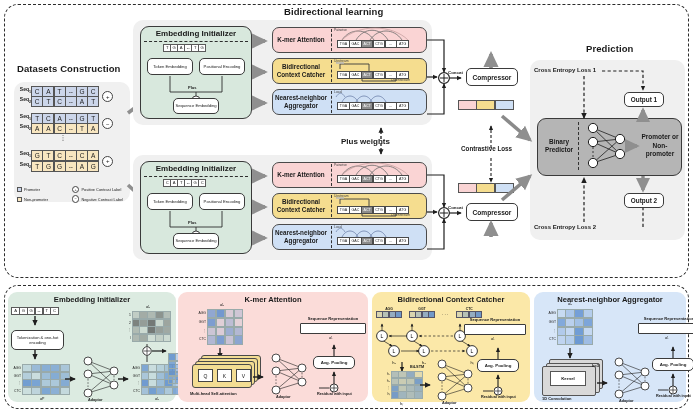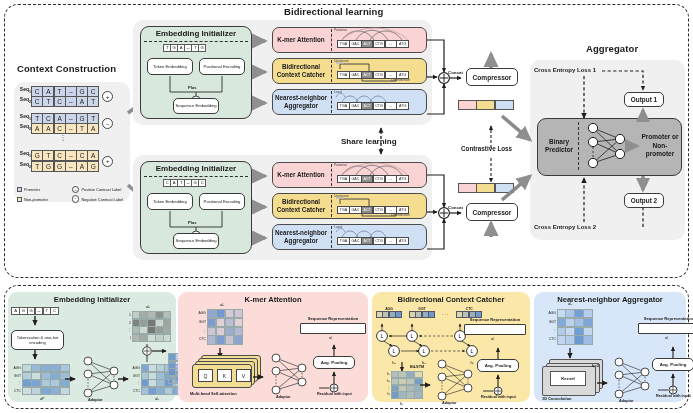--- a/index.html
+++ b/index.html
@@ -50,21 +50,21 @@
   .circ-pm{width:9px;height:9px;border-radius:50%;border:.9px solid #444;background:#fff;
        display:flex;align-items:center;justify-content:center;font-size:6px;line-height:6px;}
 </style>
 </head>
 <body>
 
 <div class="abs dash-frame" style="left:4px;top:4px;width:685px;height:274px;"></div>
 
 <div class="abs title" style="left:284px;top:6px;">Bidirectional learning</div>
 
-<div class="abs title" style="left:17px;top:63px;">Context Construction</div>
+<div class="abs title" style="left:17px;top:63px;">Datasets Construction</div>
 
 <div class="abs gray-panel" style="left:14px;top:82px;width:116px;height:120px;"></div>
 
 <div id="pairs-host" class="abs" style="left:18px;top:86px;width:112px;">
     <div class="abs" style="position: relative; display: flex; align-items: center; margin-top: 0px;">
       <div>
         <div class="cellrow" style="margin-top: 0px;">
           <div class="seqlab">Seq<sub>1</sub></div>
           <div class="cell p">C</div>
           <div class="cell p">A</div>
@@ -382,33 +382,33 @@
     <svg class="abs" style="left: 486px; top: 221px; width: 12px; height: 20px;">
       <path d="M5,-2 L5,-16" stroke="#8a8a8a" stroke-width="3.6" fill="none" marker-end="url(#ag)" transform="translate(0,18)"></path>
     </svg>
     <div class="abs" style="left: 459px; top: 183px; display: flex;">
       <div style="width: 19px; height: 10px; background: rgb(250, 212, 212); border: 0.8px solid rgb(85, 85, 85); box-sizing: border-box; margin-left: -0.8px;"></div>
       <div style="width: 19px; height: 10px; background: rgb(245, 221, 143); border: 0.8px solid rgb(85, 85, 85); box-sizing: border-box; margin-left: -0.8px;"></div>
       <div style="width: 19px; height: 10px; background: rgb(207, 224, 245); border: 0.8px solid rgb(85, 85, 85); box-sizing: border-box; margin-left: -0.8px;"></div>
     </div>
   </div>
 
-<div class="abs lbl" style="left:341px;top:137px;font-size:8px;">Share learning</div>
+<div class="abs lbl" style="left:341px;top:137px;font-size:8px;">Plus weights</div>
 <svg class="abs" style="left:376px;top:127px;width:10px;height:28px;">
   <path d="M5,12 L5,1" stroke="#1f1f1f" stroke-width="1.3" stroke-dasharray="3,2" fill="none" marker-end="url(#ak)"></path>
   <path d="M5,16 L5,27" stroke="#1f1f1f" stroke-width="1.3" stroke-dasharray="3,2" fill="none" marker-end="url(#ak)"></path>
 </svg>
 
 <div class="abs lbl" style="left:461px;top:145px;font-size:6.3px;">Contrastive Loss</div>
 <svg class="abs" style="left:486px;top:124px;width:10px;height:62px;">
   <path d="M5,24 L5,2" stroke="#1f1f1f" stroke-width="1.1" stroke-dasharray="3,2" fill="none" marker-end="url(#ak)"></path>
   <path d="M5,34 L5,58" stroke="#1f1f1f" stroke-width="1.1" stroke-dasharray="3,2" fill="none" marker-end="url(#ak)"></path>
 </svg>
 
-<div class="abs title" style="left:586px;top:43px;">Aggregator</div>
+<div class="abs title" style="left:586px;top:43px;">Prediction</div>
 <div class="abs gray-panel" style="left:530px;top:60px;width:155px;height:180px;"></div>
 
 <div class="abs" style="left:537px;top:118px;width:143px;height:56px;background:#b5b5b5;border:1.2px solid #3a3a3a;border-radius:9px;"></div>
 <div class="abs mtitle ctr" style="left:541px;top:134px;width:36px;height:24px;font-size:6.4px;line-height:8px;">Binary Predictor</div>
 <div class="abs dashed-v" style="left:578px;top:122px;height:48px;"></div>
 
 <svg class="abs" style="left:583px;top:121px;width:48px;height:50px;">
   <line x1="10" y1="7" x2="37" y2="18" stroke="#1f1f1f" stroke-width=".8"></line>
   <line x1="10" y1="7" x2="37" y2="33" stroke="#1f1f1f" stroke-width=".8"></line>
   <line x1="10" y1="21" x2="37" y2="18" stroke="#1f1f1f" stroke-width=".8"></line>

